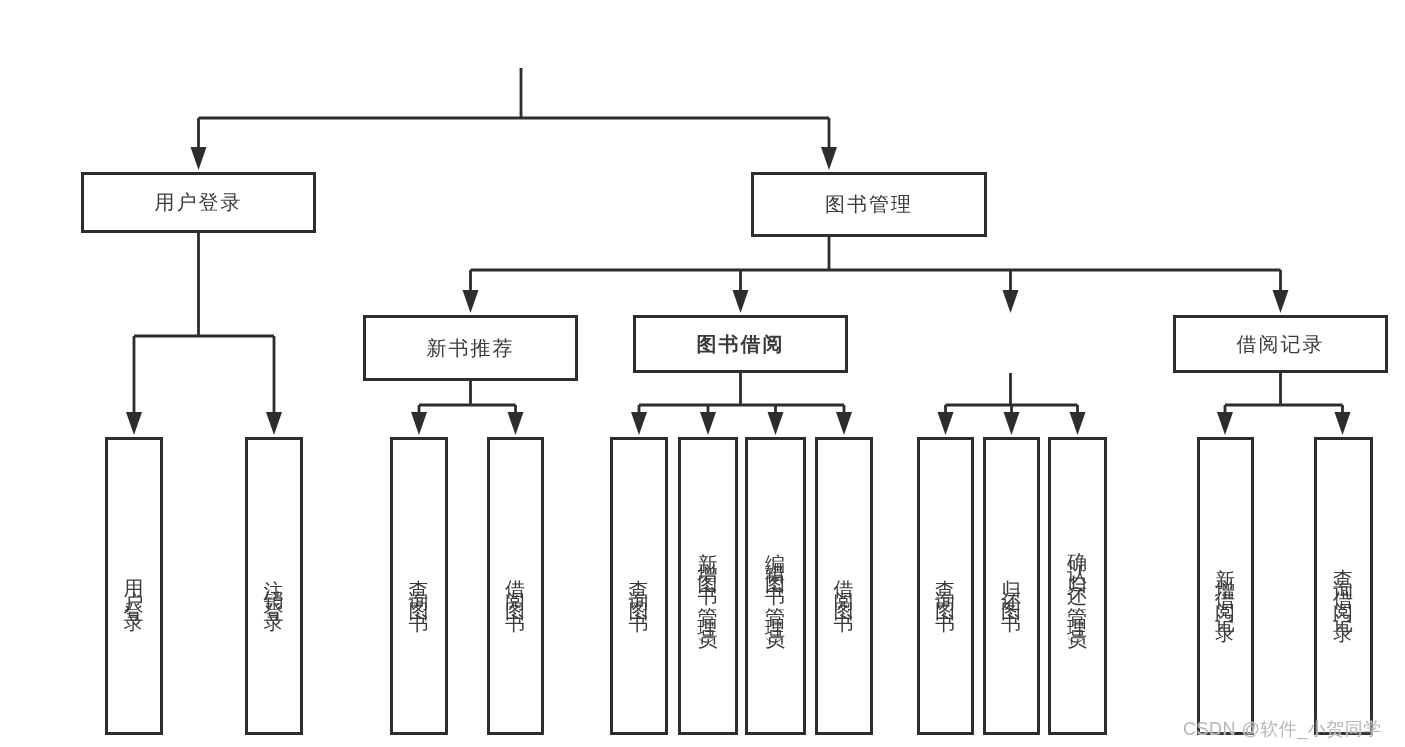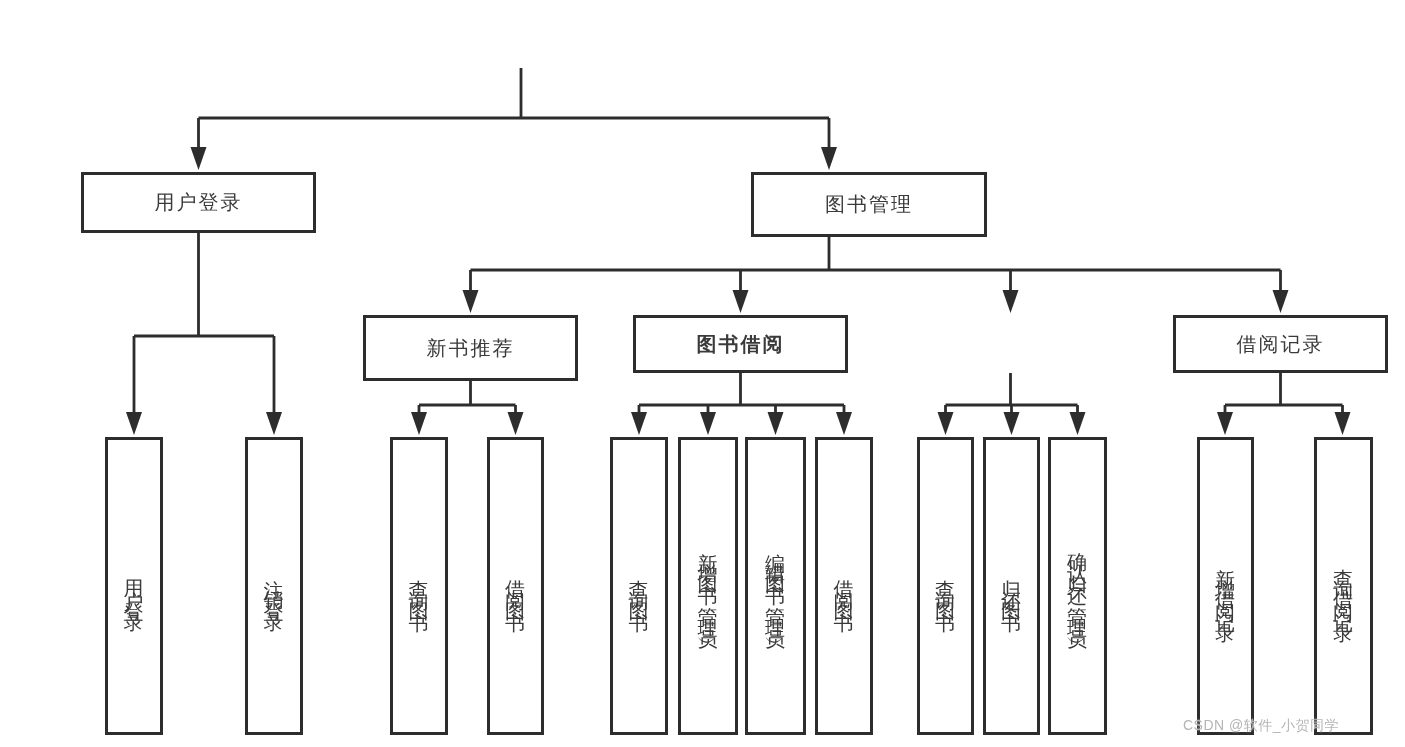--- a/index.html
+++ b/index.html
@@ -41,21 +41,21 @@
     text-orientation: mixed;
     font-size: 20px;
     letter-spacing: 11px;
     line-height: 1;
   }
   #watermark {
     position: absolute;
     left: 1183px;
     top: 717px;
     z-index: 3;
-    font-size: 14px;
+    font-size: 18px;
     color: #b5b5b5;
     letter-spacing: 0.5px;
     white-space: nowrap;
     text-shadow: 0 0 2px #ffffff;
   }
 </style>
 </head>
 <body>
 
 <div id="stage">

